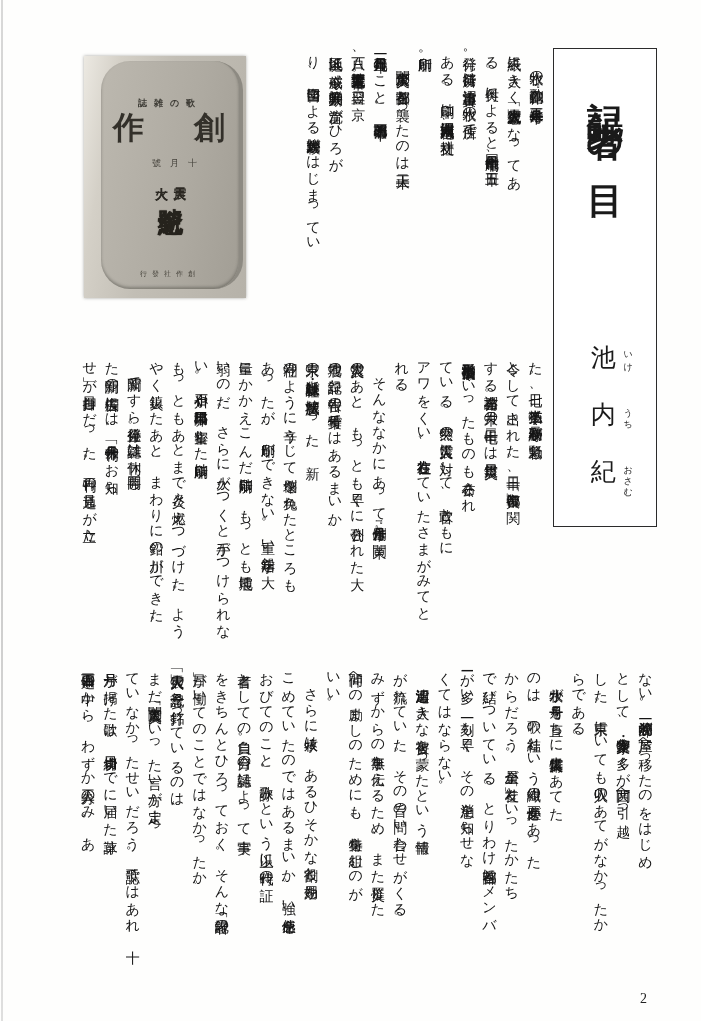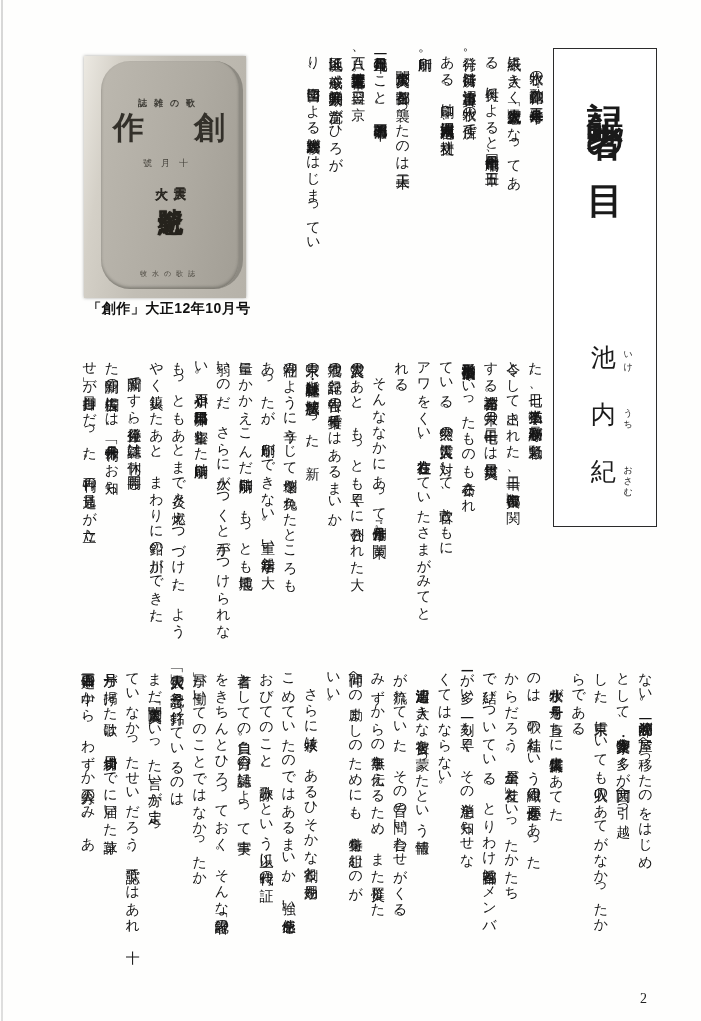--- a/index.html
+++ b/index.html
@@ -64,21 +64,21 @@
     position:absolute;top:36px;width:100%;text-align:center;
     font-size:9px;letter-spacing:7px;color:#3c3a34;font-weight:600;white-space:nowrap;
   }
   .cover-title{
     position:absolute;top:50px;left:12px;right:14px;
     display:flex;justify-content:space-between;
     font-size:31px;font-weight:700;color:#33302a;line-height:1.1;
   }
   .cover-issue{
     position:absolute;top:96px;width:100%;text-align:center;
-    font-size:9px;letter-spacing:9px;color:#45423b;white-space:nowrap;
+    font-size:9px;letter-spacing:9px;color:#45423b;white-space:nowrap;padding-left:9px;
   }
   .stamp{
     position:absolute;top:116px;left:50%;transform:translateX(-50%);
     width:60px;text-align:center;
   }
   .stamp-head{display:flex;justify-content:center;gap:4px;}
   .vspan{writing-mode:vertical-rl;text-orientation:upright;display:inline-block;}
   .stamp-head .vspan{font-size:13px;font-weight:800;color:#2c2923;letter-spacing:0px;line-height:1.1;}
   .stamp-main{
     margin-top:1px;font-size:25px;font-weight:800;color:#26231d;
@@ -123,24 +123,23 @@
         <span>創</span>
       </div>
       <div class="cover-issue">號月十</div>
       <div class="stamp">
         <div class="stamp-head">
           <span class="vspan">大火</span>
           <span class="vspan">大震</span>
         </div>
         <div class="stamp-main vspan">紀念號</div>
       </div>
-      <div class="cover-bottom">牧水の歌誌</div>
+      <div class="cover-bottom">行發社作創</div>
     </div>
   </figure>
-  <div class="caption">「創作」大正12年10月号</div>
 
   <div class="vblock block-top">
       <div class="tcol">　牧水の歌誌『創作』の大正十二年十月号は、</div>
       <div class="tcol">表紙に大きく「大震大火紀念號」となってあ</div>
       <div class="tcol">る。奥付によると同年十月七日印刷、十五日</div>
       <div class="tcol">発行。発行所は沼津市上香貫。牧水の住所で</div>
       <div class="tcol">ある。印刷は沼津市城内四六八番地、耕文社</div>
       <div class="tcol">印刷所。</div>
       <div class="tcol">　関東大震災が首都圏を襲ったのは大正十二</div>
       <div class="tcol">年九月一日正午のこと。死者不明十四万二千</div>

